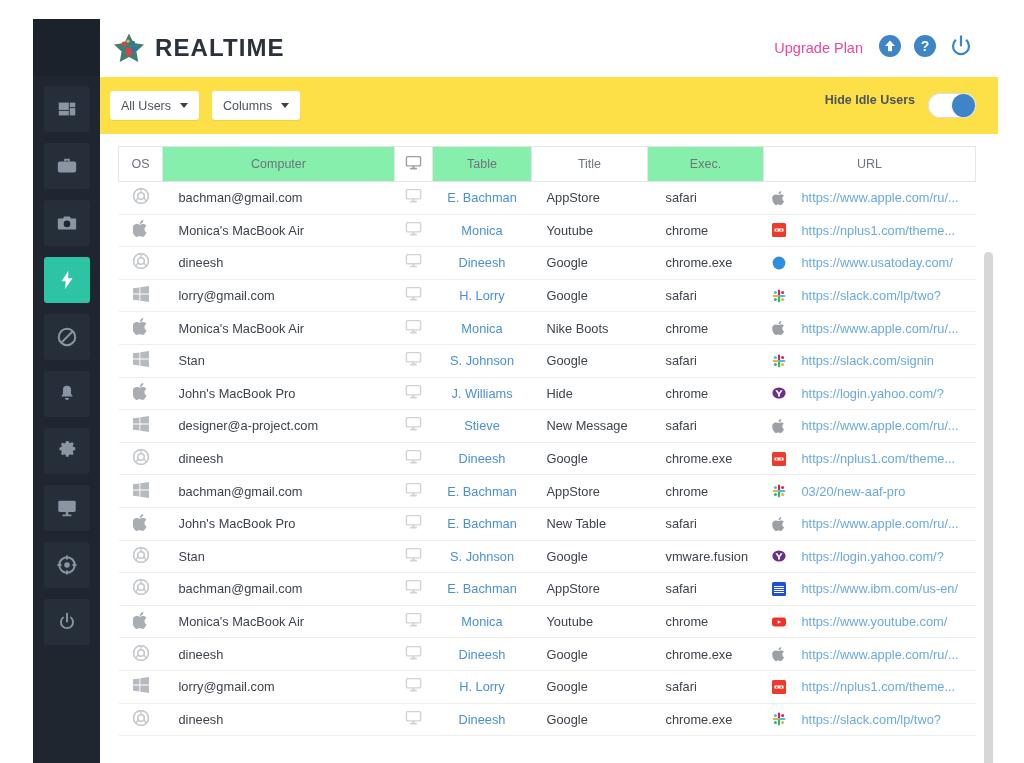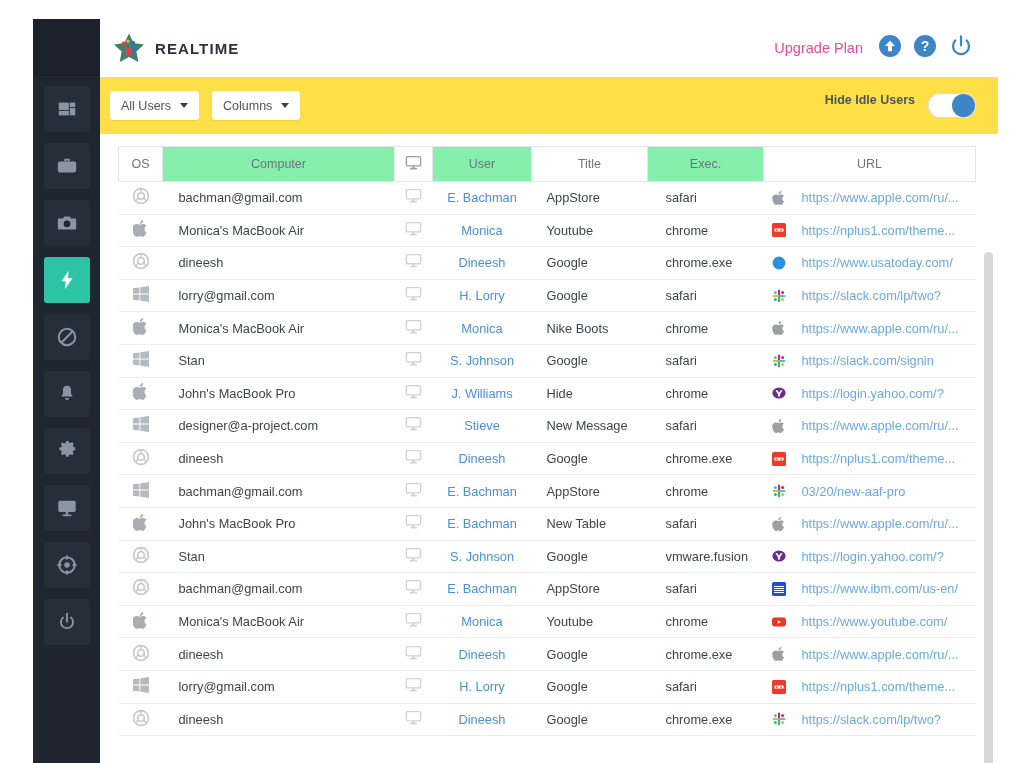--- a/index.html
+++ b/index.html
@@ -59,21 +59,21 @@
   .header {
     height: 58px;
     background: #ffffff;
     display: flex;
     align-items: center;
     padding: 0 24px 0 12px;
   }
   .brand { display: flex; align-items: center; gap: 9px; }
   .brand-mark { width: 34px; height: 33px; }
   .brand-name {
-    font-size: 15px;
+    font-size: 24px;
     font-weight: bold;
     letter-spacing: 1.1px;
     color: #2b323c;
   }
   .header-right {
     margin-left: auto;
     display: flex;
     align-items: center;
     gap: 11px;
   }
@@ -357,21 +357,21 @@
       <table>
         <thead>
           <tr id="head-row">
               <th class="white h-os" style="width: 44px;"><span>OS</span></th>
               <th class="h-computer" style="width: 232px;"><span>Computer</span></th>
               <th class="white h-monitor" style="width: 38px;"><span class="monic"><svg width="17" height="16" viewBox="0 0 24 22">
                     <rect x="2" y="2" width="20" height="13" rx="1.6" fill="none" stroke="#9aa0a6" stroke-width="2"></rect>
                     <rect x="10.6" y="15" width="2.8" height="3" fill="#9aa0a6"></rect>
                     <rect x="7" y="17.6" width="10" height="2.4" rx="1.2" fill="#9aa0a6"></rect>
                   </svg></span></th>
-              <th class="h-user" style="width: 99px;"><span>User</span></th>
+              <th class="h-user" style="width: 99px;"><span>Table</span></th>
               <th class="white h-title" style="width: 116px;"><span>Title</span></th>
               <th class="h-exec" style="width: 116px;"><span>Exec.</span></th>
               <th class="white h-url" style="width: auto;"><span>URL</span></th>
             </tr>
         </thead>
         <tbody id="body-rows">
             <tr>
               <td class="c-os"><span class="osic"><svg width="16" height="16" viewBox="0 0 16 16">
                     <circle cx="8" cy="8" r="7.4" fill="none" stroke="#c5c9ce" stroke-width="1.6"></circle>
                     <circle cx="8" cy="8" r="3.3" fill="none" stroke="#c5c9ce" stroke-width="1.6"></circle>

